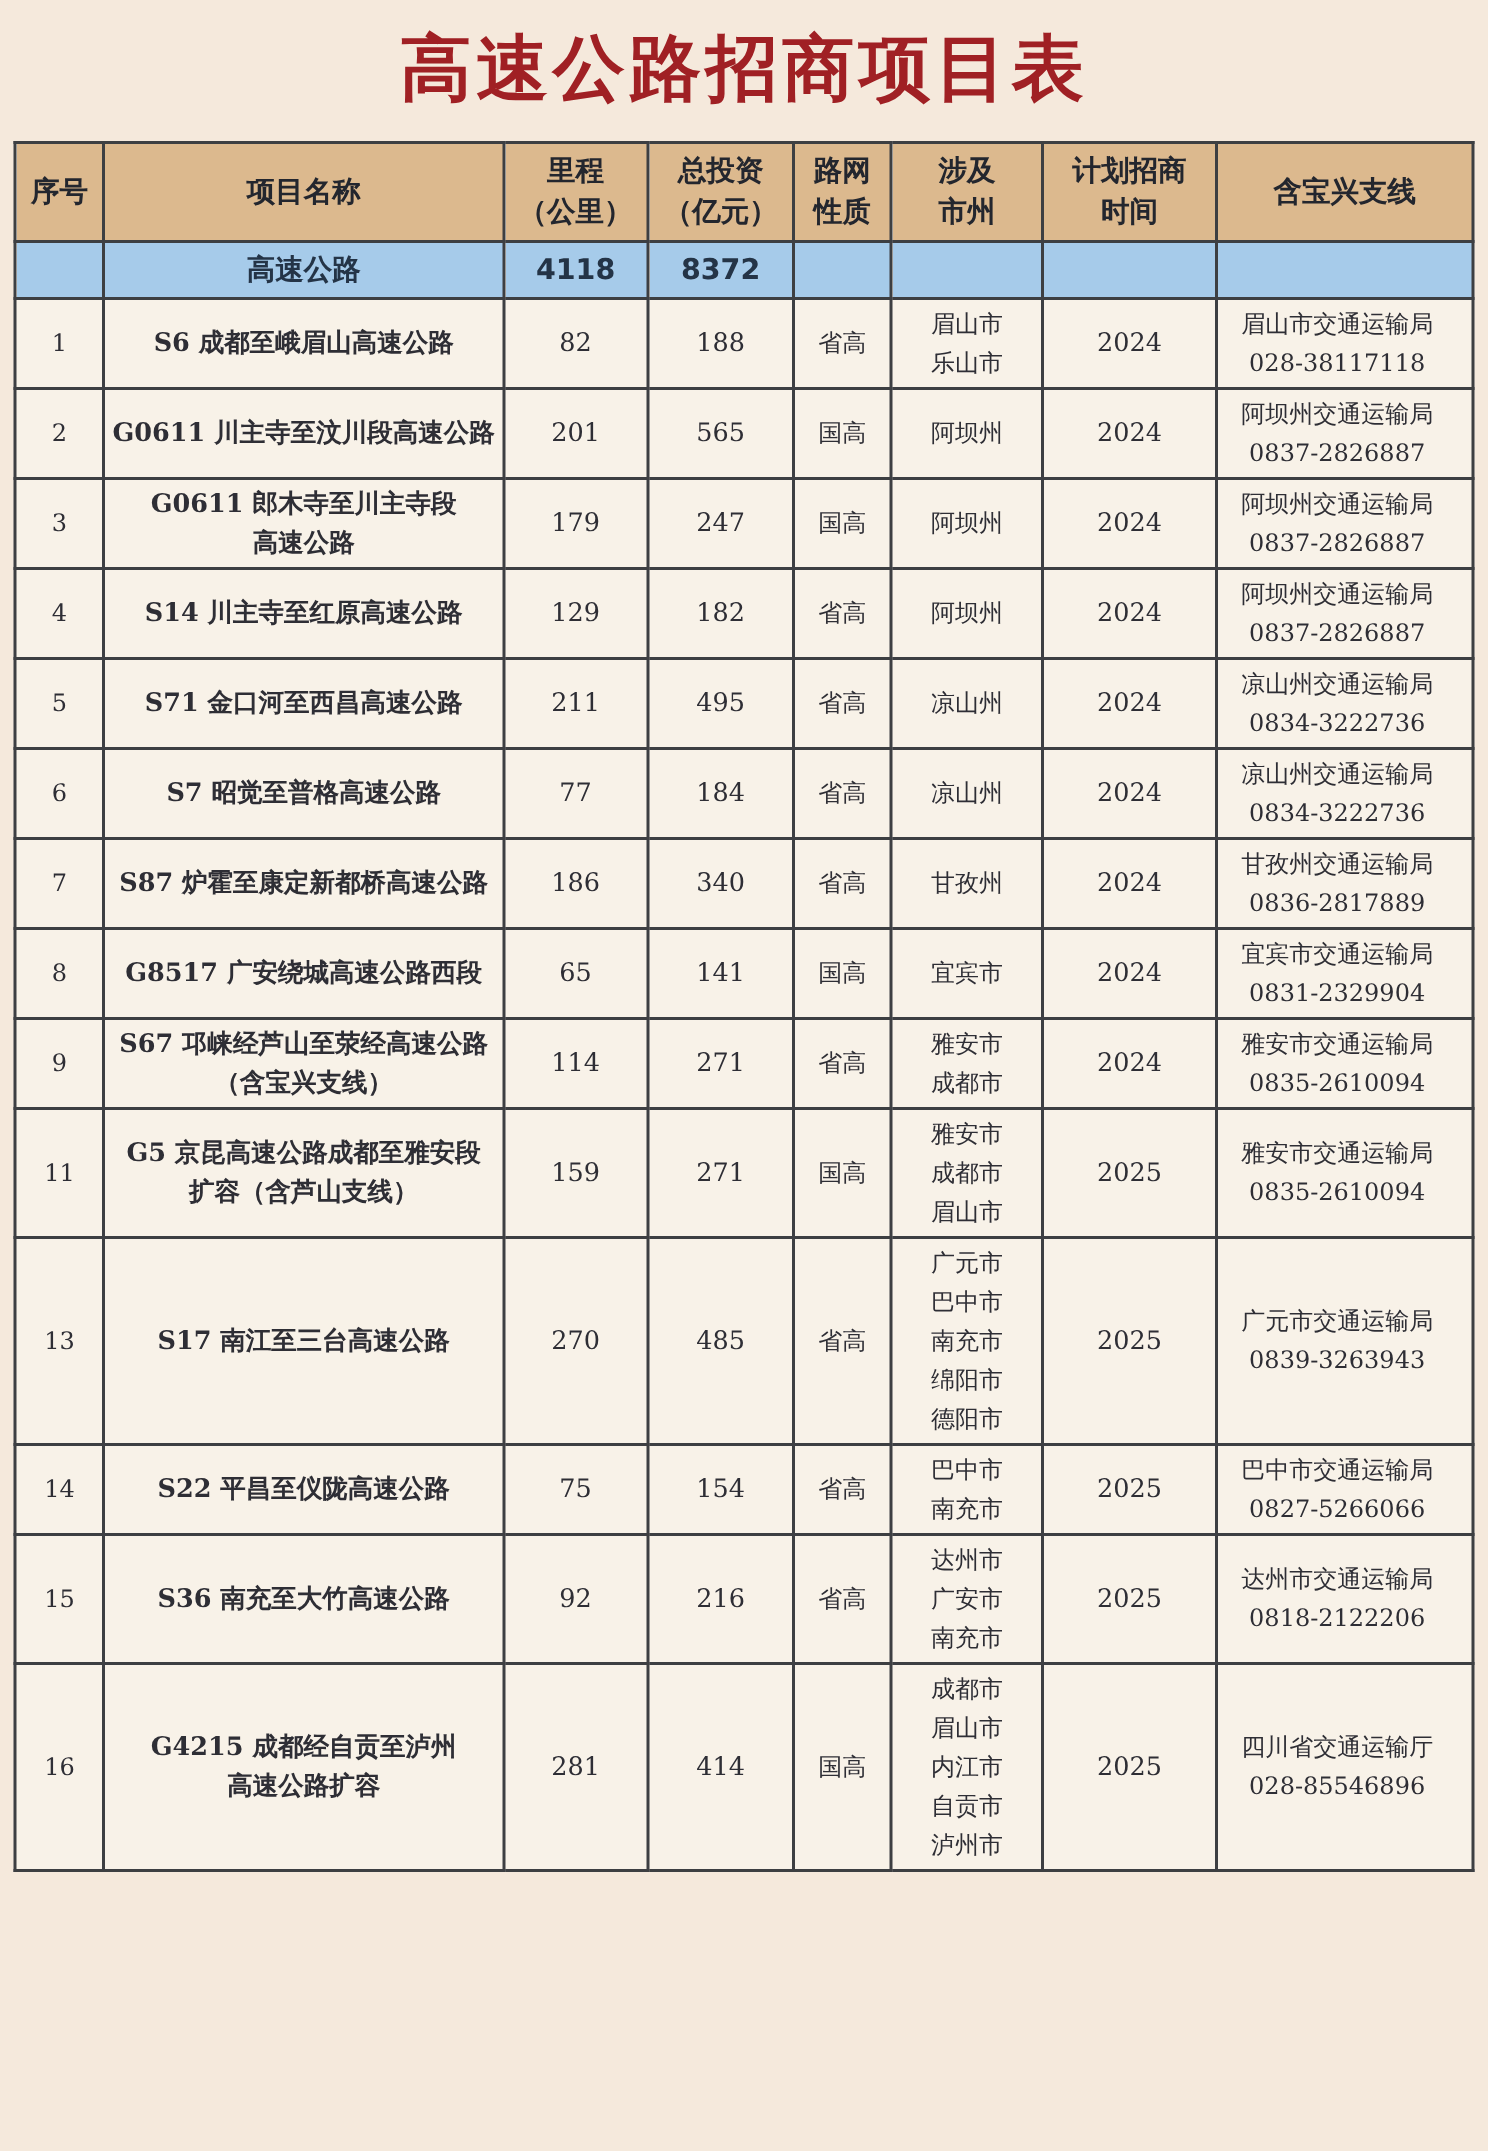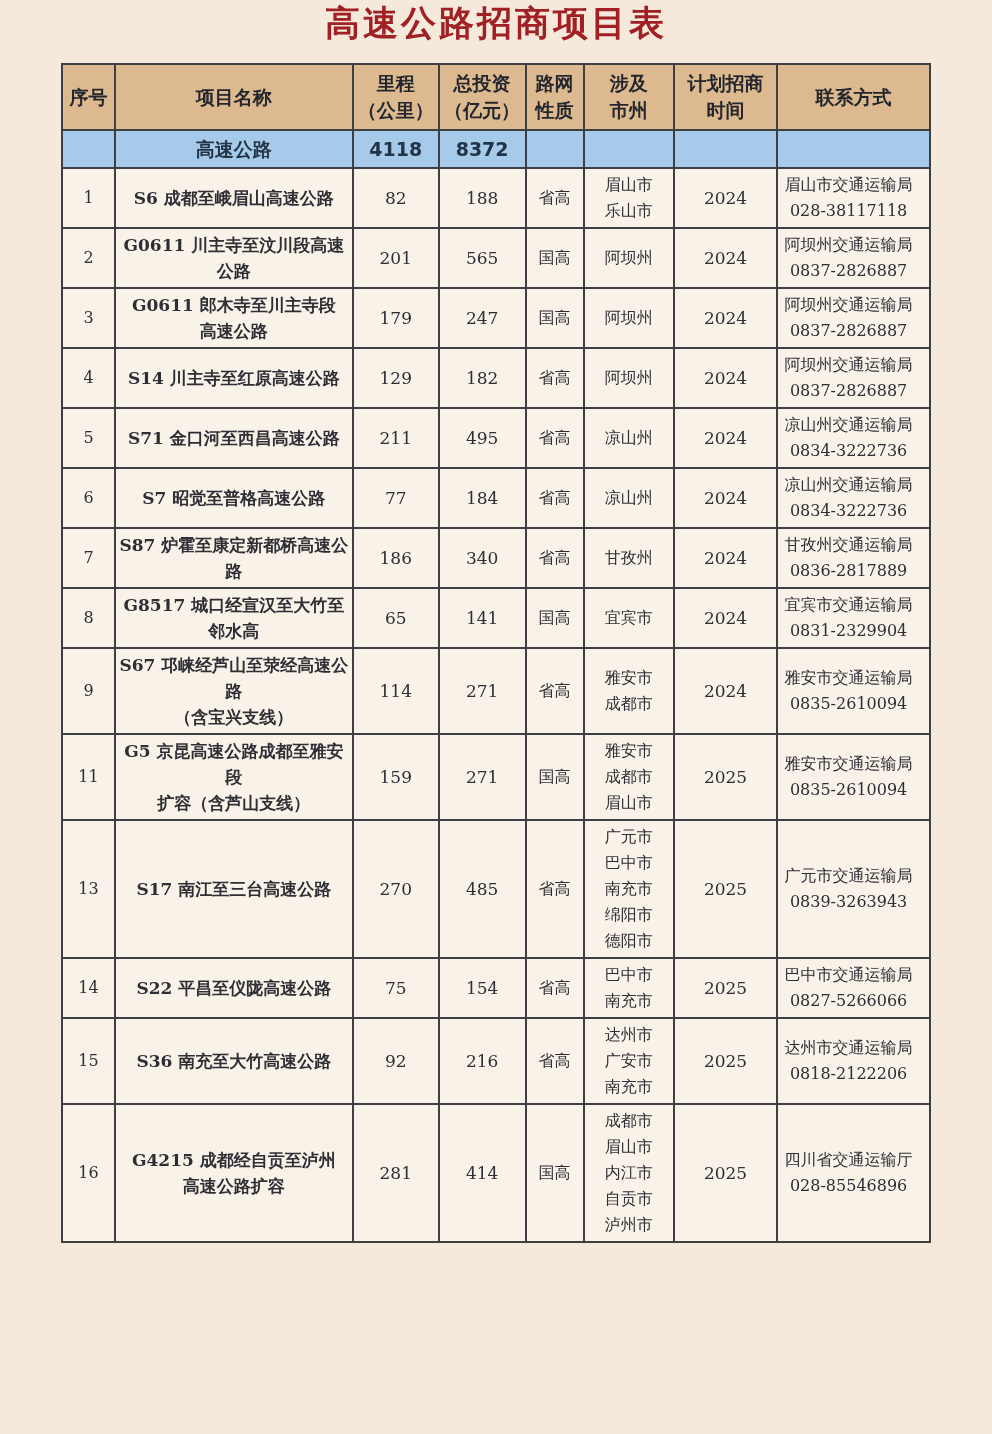--- a/index.html
+++ b/index.html
@@ -13,31 +13,31 @@
   *{box-sizing:border-box;margin:0;padding:0;}
   html,body{width:992px;}
   body{
     height:1434px;
     background:var(--page-bg);
     overflow:hidden;
     font-family:"DejaVu Serif","Liberation Serif",serif;
     color:#2e2e35;
   }
   .title{
-    padding-top:0;
+    padding-top:14px;
     margin-bottom:16px;
     text-align:center;
     font-family:"DejaVu Serif","Liberation Serif",serif;
     font-weight:bold;
-    font-size:35px;
+    font-size:48px;
     letter-spacing:3px;
     color:var(--title-red);
   }
   table.grid{
-    width:870px;
+    width:974px;
     margin:0 auto;
     border-collapse:collapse;
     table-layout:fixed;
     background:var(--cell-bg);
   }
   .grid th,.grid td{
     border:2px solid var(--border);
     text-align:center;
     vertical-align:middle;
     padding:3px 3px;
@@ -91,21 +91,21 @@
         <th class="pre">里程
 （公里）</th>
         <th class="pre">总投资
 （亿元）</th>
         <th class="pre">路网
 性质</th>
         <th class="pre">涉及
 市州</th>
         <th class="pre">计划招商
 时间</th>
-        <th class="pre">联系方式</th>
+        <th class="pre">含宝兴支线</th>
       </tr>
     </thead>
     <tbody>
       <tr class="total-row">
         <td></td>
         <td>高速公路</td>
         <td>4118</td>
         <td>8372</td>
         <td></td>
         <td></td>
@@ -194,21 +194,21 @@
     <td class="c-num">340</td>
     <td class="c-net">省高</td>
     <td class="c-regions pre">甘孜州</td>
     <td class="c-year">2024</td>
     <td class="c-contact pre">甘孜州交通运输局
 0836-2817889</td>
   </tr>
 
   <tr>
     <td class="c-no">8</td>
-    <td class="c-name pre">G8517 城口经宣汉至大竹至邻水高</td>
+    <td class="c-name pre">G8517 广安绕城高速公路西段</td>
     <td class="c-num">65</td>
     <td class="c-num">141</td>
     <td class="c-net">国高</td>
     <td class="c-regions pre">宜宾市</td>
     <td class="c-year">2024</td>
     <td class="c-contact pre">宜宾市交通运输局
 0831-2329904</td>
   </tr>
 
   <tr>

